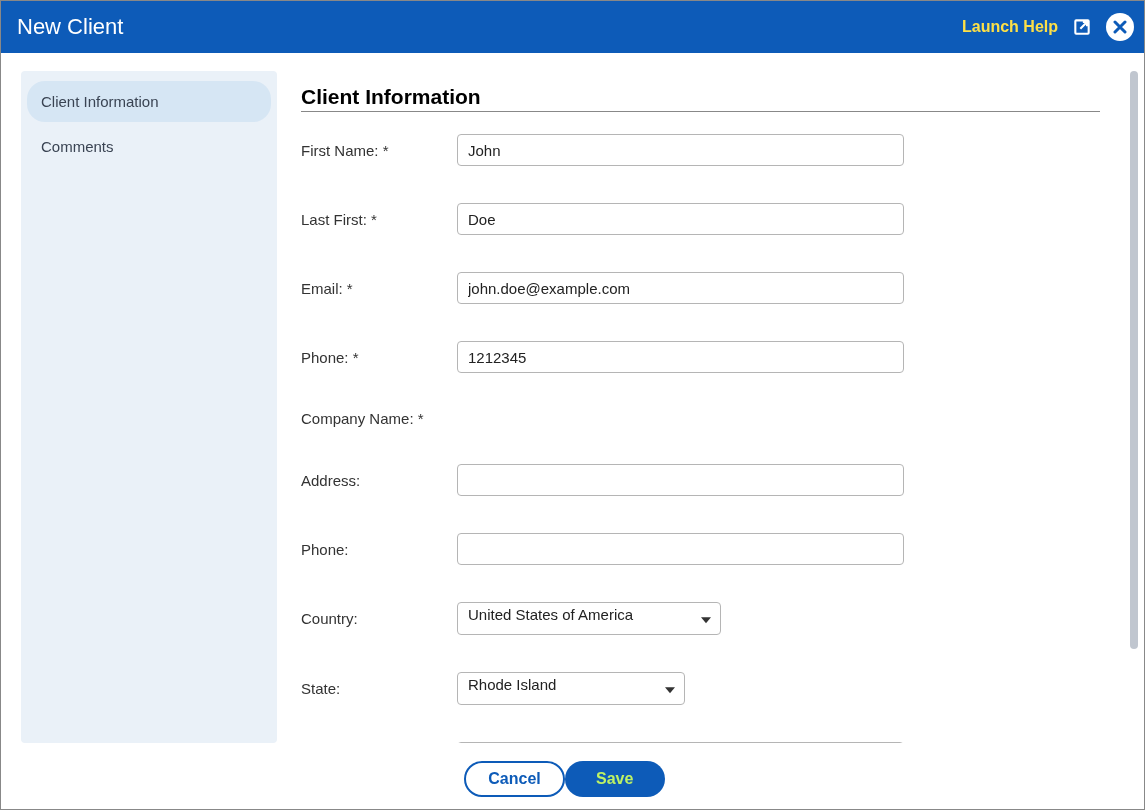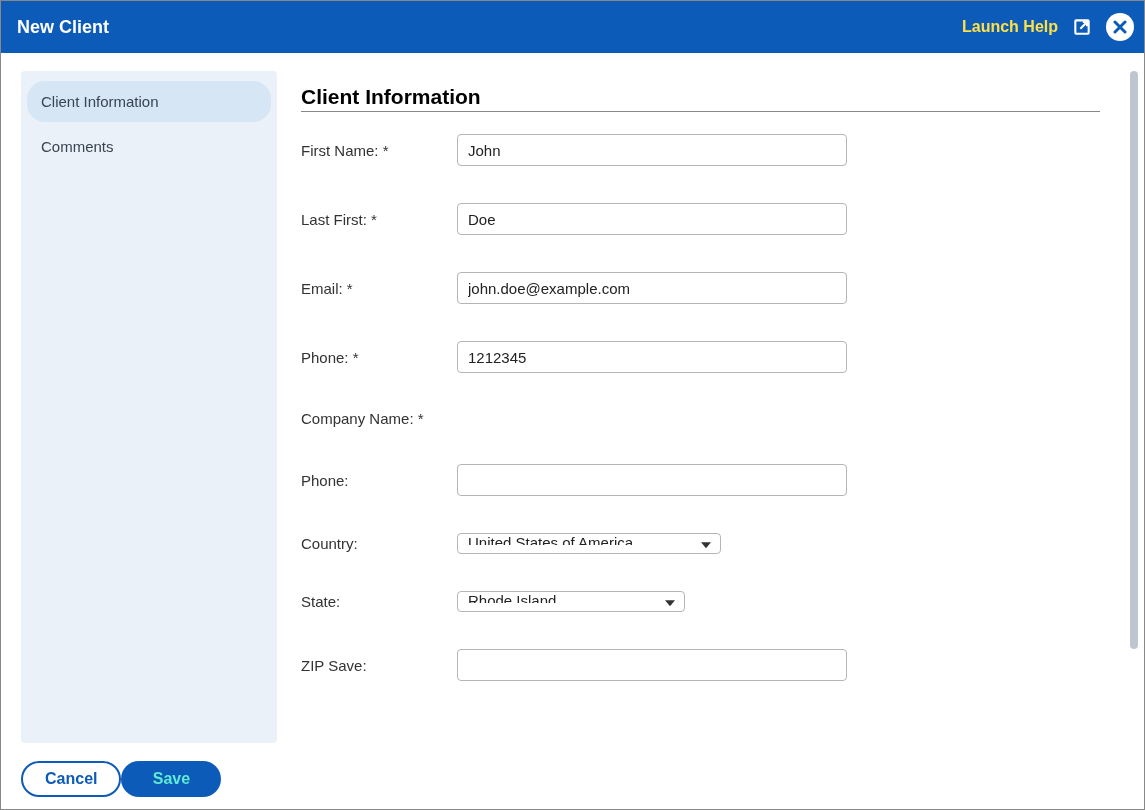--- a/index.html
+++ b/index.html
@@ -18,22 +18,22 @@
     }
     .header {
       background: #0d5bb8;
       color: #fff;
       display: flex;
       align-items: center;
       padding: 0 10px 0 16px;
       height: 52px;
     }
     .header-title {
-      font-size: 18px;
-      font-weight: bold;
+      font-size: 22px;
+      font-weight: normal;
       flex: 1;
     }
     .header-right {
       display: flex;
       align-items: center;
       gap: 14px;
     }
     .launch-help {
       color: #fde047;
       font-size: 16px;
@@ -106,30 +106,30 @@
       display: flex;
       align-items: center;
       margin-bottom: 37px;
     }
     .form-label {
       width: 156px;
       font-size: 15px;
       color: #333;
     }
     .form-input {
-      width: 390px;
+      width: 447px;
       height: 32px;
       border: 1px solid #b5b5b5;
       border-radius: 4px;
       padding: 0 10px;
       font-size: 15px;
       color: #222;
     }
     .form-select {
-      height: 21px;
+      height: 33px;
       border: 1px solid #b5b5b5;
       border-radius: 4px;
       padding: 0 30px 8px 10px;
       font-size: 15px;
       color: #222;
       background: #fff;
       appearance: none;
       position: relative;
     }
     .select-wrap {
@@ -144,21 +144,21 @@
       transform: translateY(-30%);
       border-left: 5px solid transparent;
       border-right: 5px solid transparent;
       border-top: 6px solid #333;
       pointer-events: none;
     }
     .country-select { width: 264px; }
     .state-select { width: 228px; }
     .footer {
       display: flex;
-      justify-content: flex-start;
+      justify-content: center;
       align-items: center;
       padding: 8px 36px 12px 20px;
     }
     .btn {
       height: 36px;
       padding: 0 22px;
       border-radius: 20px;
       font-size: 16px;
       font-weight: bold;
       cursor: pointer;
@@ -166,21 +166,21 @@
       align-items: center;
       justify-content: center;
     }
     .btn-cancel {
       background: #fff;
       color: #0d5bb8;
       border: 2px solid #0d5bb8;
     }
     .btn-save {
       background: #0d5bb8;
-      color: #5eead4;
+      color: #bef264;
       border: none;
       min-width: 100px;
     }
     .scrollbar-track {
       position: absolute;
       right: 6px;
       top: 18px;
       bottom: 10px;
       width: 8px;
       background: transparent;
@@ -251,20 +251,24 @@
       <div class="form-row">
         <label class="form-label">Phone: *</label>
         <input class="form-input" type="text" value="1212345" style="">
       </div>
 
 
       <div class="form-row">
         <label class="form-label">Company Name: *</label>
       </div>
 
+      <div class="form-row">
+        <label class="form-label">Address:</label>
+        <input class="form-input" type="text" value="" style="">
+      </div>
 
       <div class="form-row">
         <label class="form-label">Phone:</label>
         <input class="form-input" type="text" value="" style="">
       </div>
 
       <div class="form-row">
         <label class="form-label">Country:</label>
         <div class="select-wrap">
           <select class="form-select country-select">

